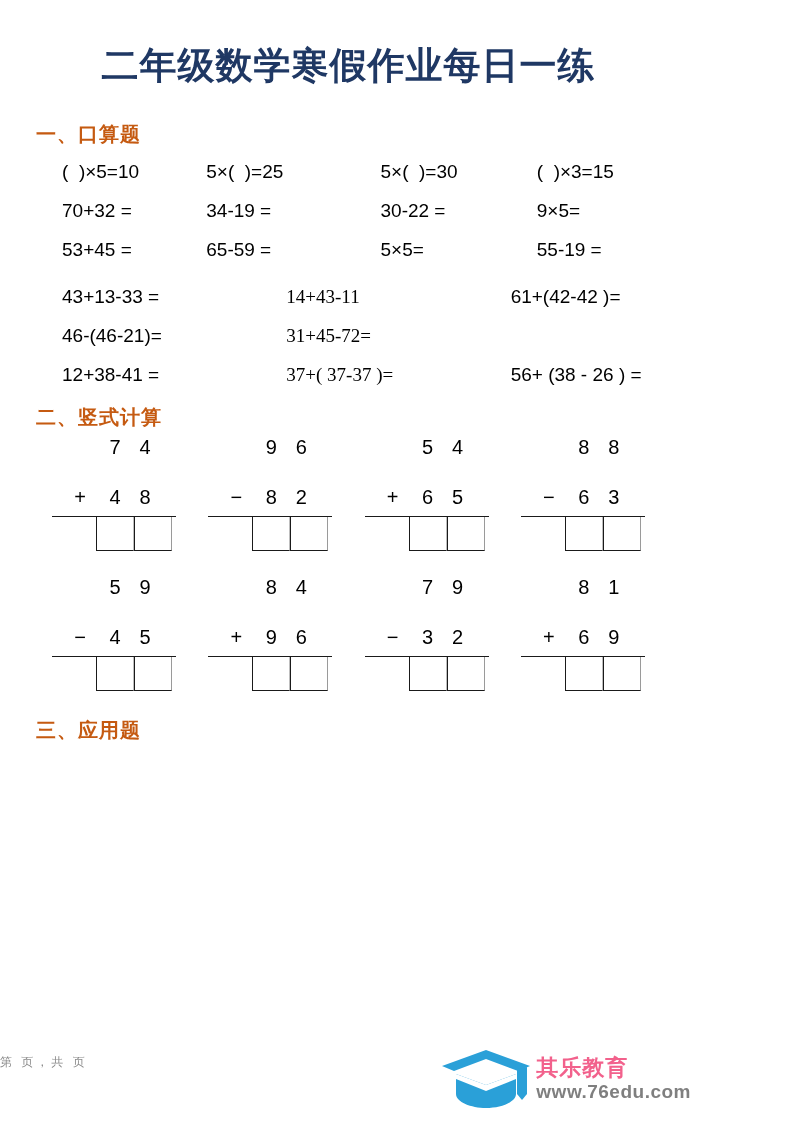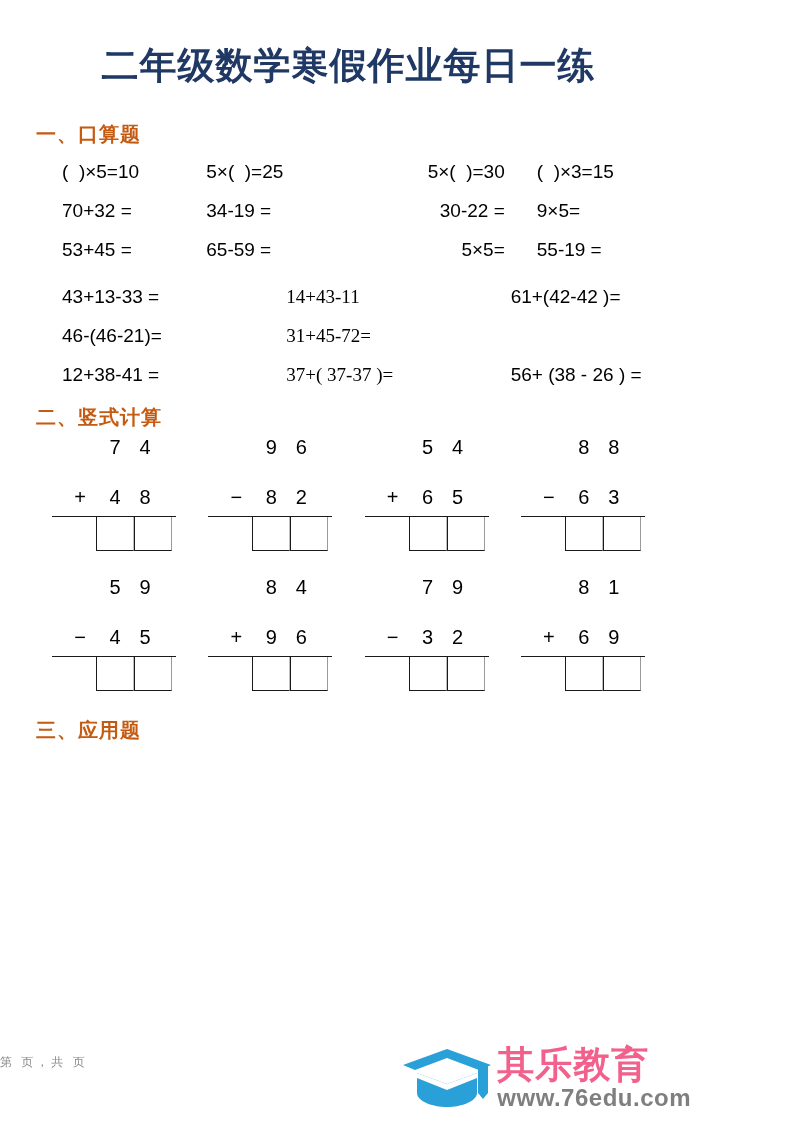--- a/index.html
+++ b/index.html
@@ -56,21 +56,21 @@
     margin-bottom: 20px;
   }
   .oral-row.cols4 .oral-cell { flex: 0 0 25%; }
   .oral-row.cols3 .oral-cell { flex: 0 0 33.33%; }
   .oral-cell {
     white-space: pre;
     box-sizing: border-box;
   }
   .oral-row.cols4 .oral-cell:nth-child(1) { padding-left: 26px; }
   .oral-row.cols4 .oral-cell:nth-child(2) { padding-left: 14px; }
-  .oral-row.cols4 .oral-cell:nth-child(3) { padding-left: 32px; text-align: right; }
+  .oral-row.cols4 .oral-cell:nth-child(3) { padding-left: 32px; }
   .oral-row.cols4 .oral-cell:nth-child(4) { padding-left: 32px; }
   .oral-row.cols3 .oral-cell:nth-child(1) { padding-left: 26px; }
   .oral-row.cols3 .oral-cell:nth-child(2) { padding-left: 42px; font-family: Liberation Serif, serif; }
   .oral-row.cols3 .oral-cell:nth-child(3) { padding-left: 58px; }
 
   .oral-gap { height: 8px; }
 
   
   .vert-block { margin-top: 6px; }
   .vert-row {
@@ -157,28 +157,28 @@
   .logo {
     position: absolute;
     right: 6px;
     bottom: 12px;
     display: flex;
     align-items: center;
   }
   .logo-cap { width: 92px; height: 62px; flex: 0 0 auto; }
   .logo-text { margin-left: 4px; line-height: 1; }
   .logo-name {
-    font-size: 37px;
+    font-size: 22px;
     font-weight: bold;
     color: #F2618C;
     letter-spacing: 1px;
     display: block;
   }
   .logo-url {
-    font-size: 24px;
+    font-size: 19px;
     font-weight: bold;
     color: #7f7f7f;
     letter-spacing: 0.5px;
     display: block;
     margin-top: 3px;
   }
 </style>
 </head>
 <body>
 

